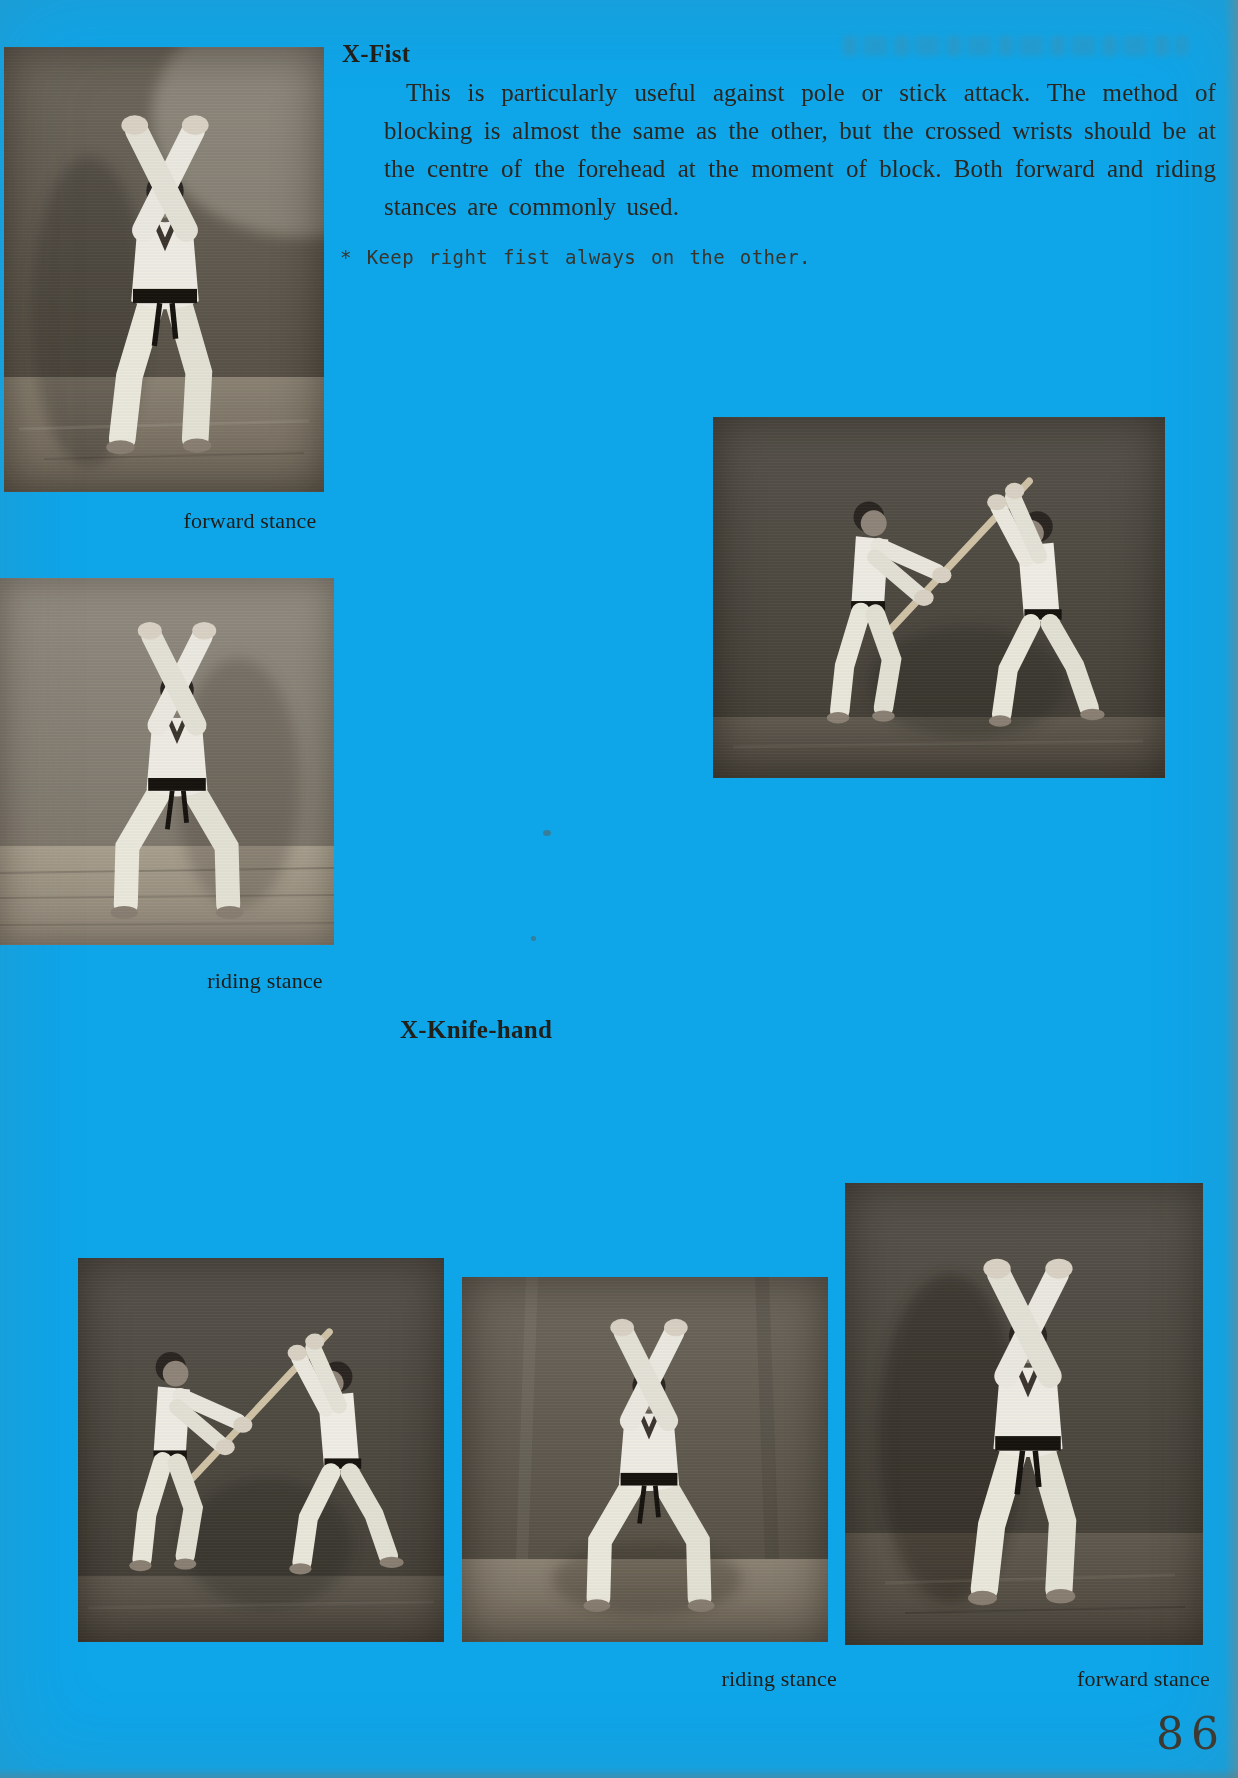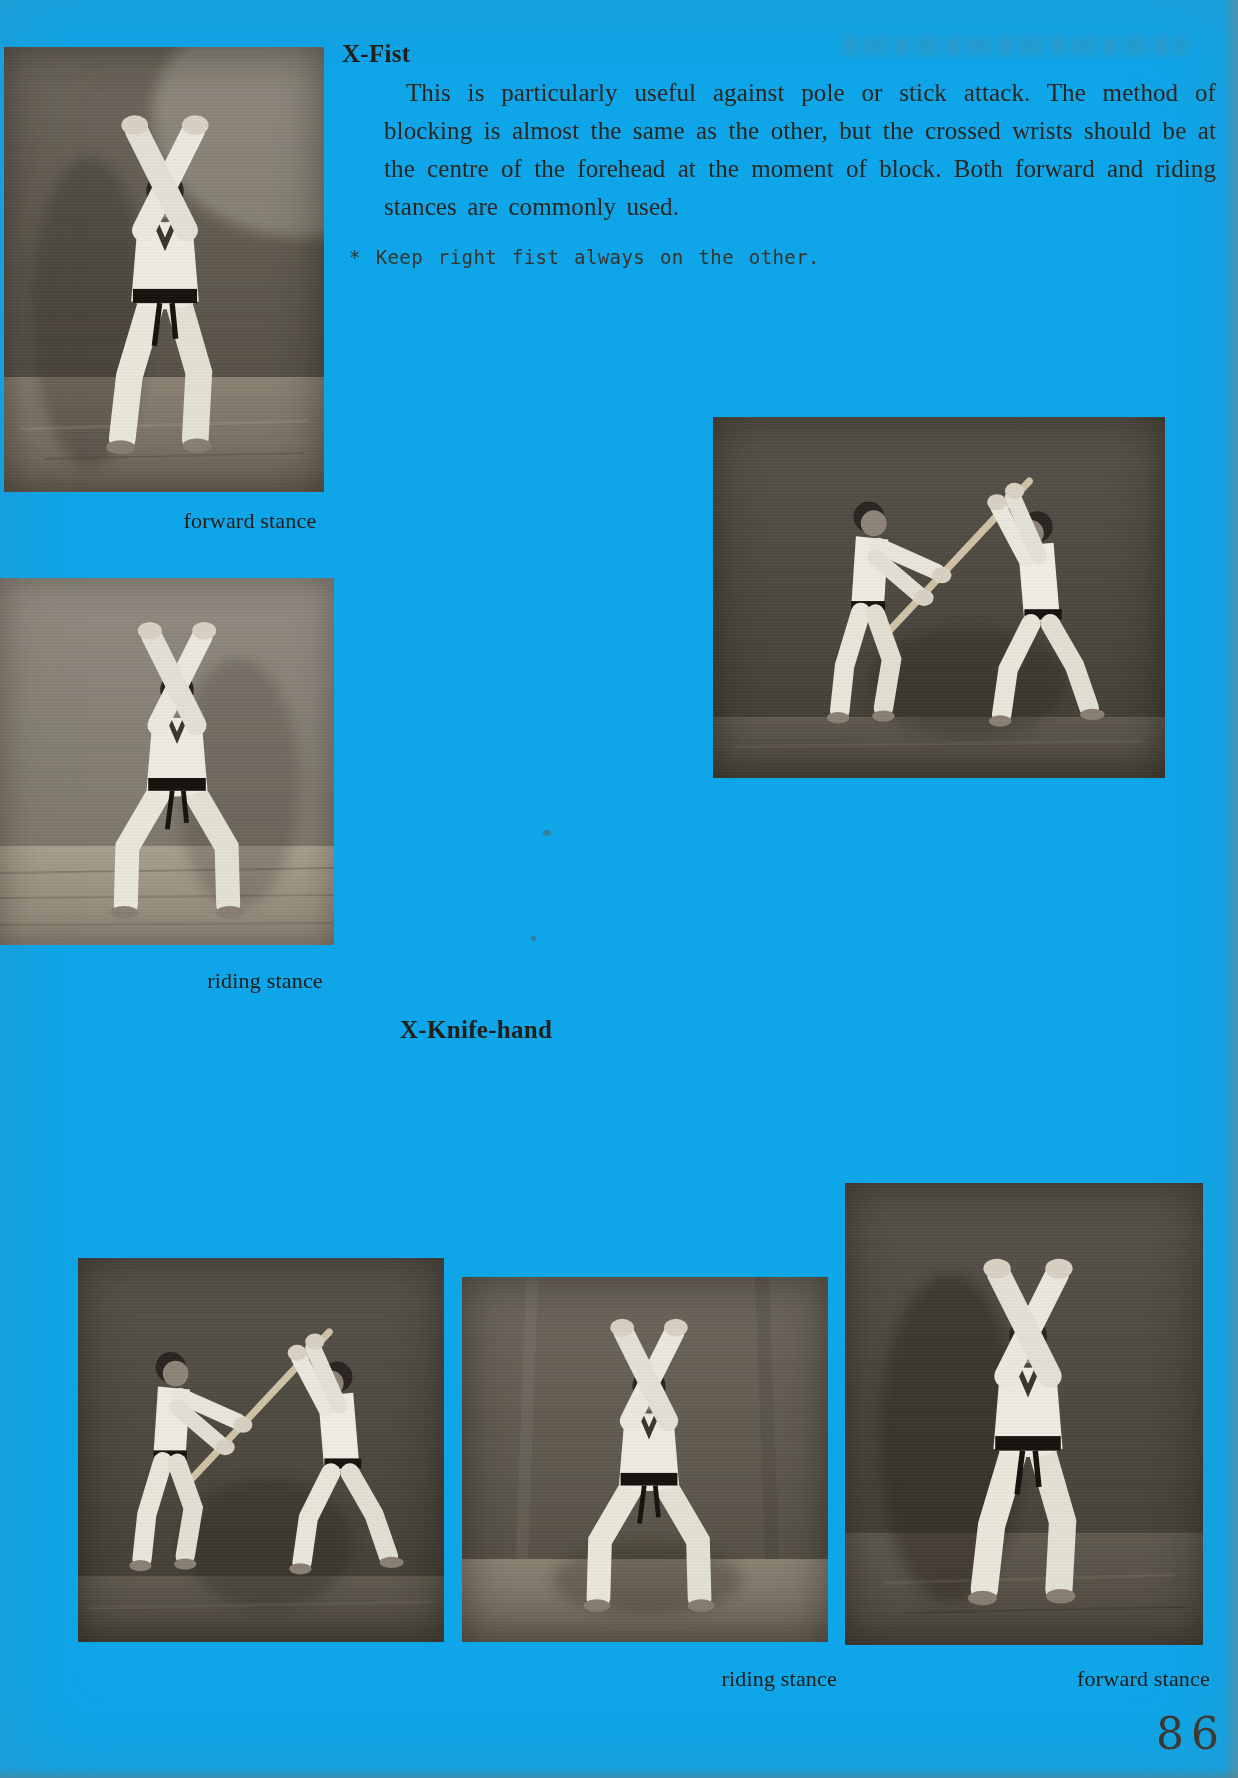--- a/index.html
+++ b/index.html
@@ -170,21 +170,21 @@
 </svg>
 
 <div class="page">
 
   <div class="ghost"></div>
 
   <div class="heading" style="left:342px;top:40px;">X-Fist</div>
 
   <div class="bodytext indent1" style="left:368px;top:74px;width:832px;margin-left:16px;">This is particularly useful against pole or stick attack. The method of blocking is almost the same as the other, but the crossed wrists should be at the centre of the forehead at the moment of block. Both forward and riding stances are commonly used.</div>
 
-  <div class="note" style="left:349px;top:246px;">* Keep right fist always on the other.</div>
+  <div class="note" style="left:340px;top:246px;">* Keep right fist always on the other.</div>
 
   <div class="photo" style="left:4px;top:47px;width:320px;height:445px;">
     <svg viewBox="0 0 320 445" preserveAspectRatio="none">
       <rect width="320" height="445" fill="url(#bgA)"></rect>
       <rect y="330" width="320" height="115" fill="url(#floorA)"></rect>
       <ellipse cx="298" cy="70" rx="150" ry="120" fill="#d2ccbe" opacity="0.33" filter="url(#soft)"></ellipse>
       <ellipse cx="85" cy="265" rx="58" ry="155" fill="#2e2b26" opacity="0.35" filter="url(#soft)"></ellipse>
       <line x1="15" y1="382" x2="305" y2="374" stroke="#d9d2c2" opacity="0.12" stroke-width="3"></line>
       <line x1="40" y1="412" x2="300" y2="406" stroke="#1e1a14" opacity="0.15" stroke-width="2"></line>
       <use href="#fig-x" transform="translate(72,55) scale(1.78)"></use>

